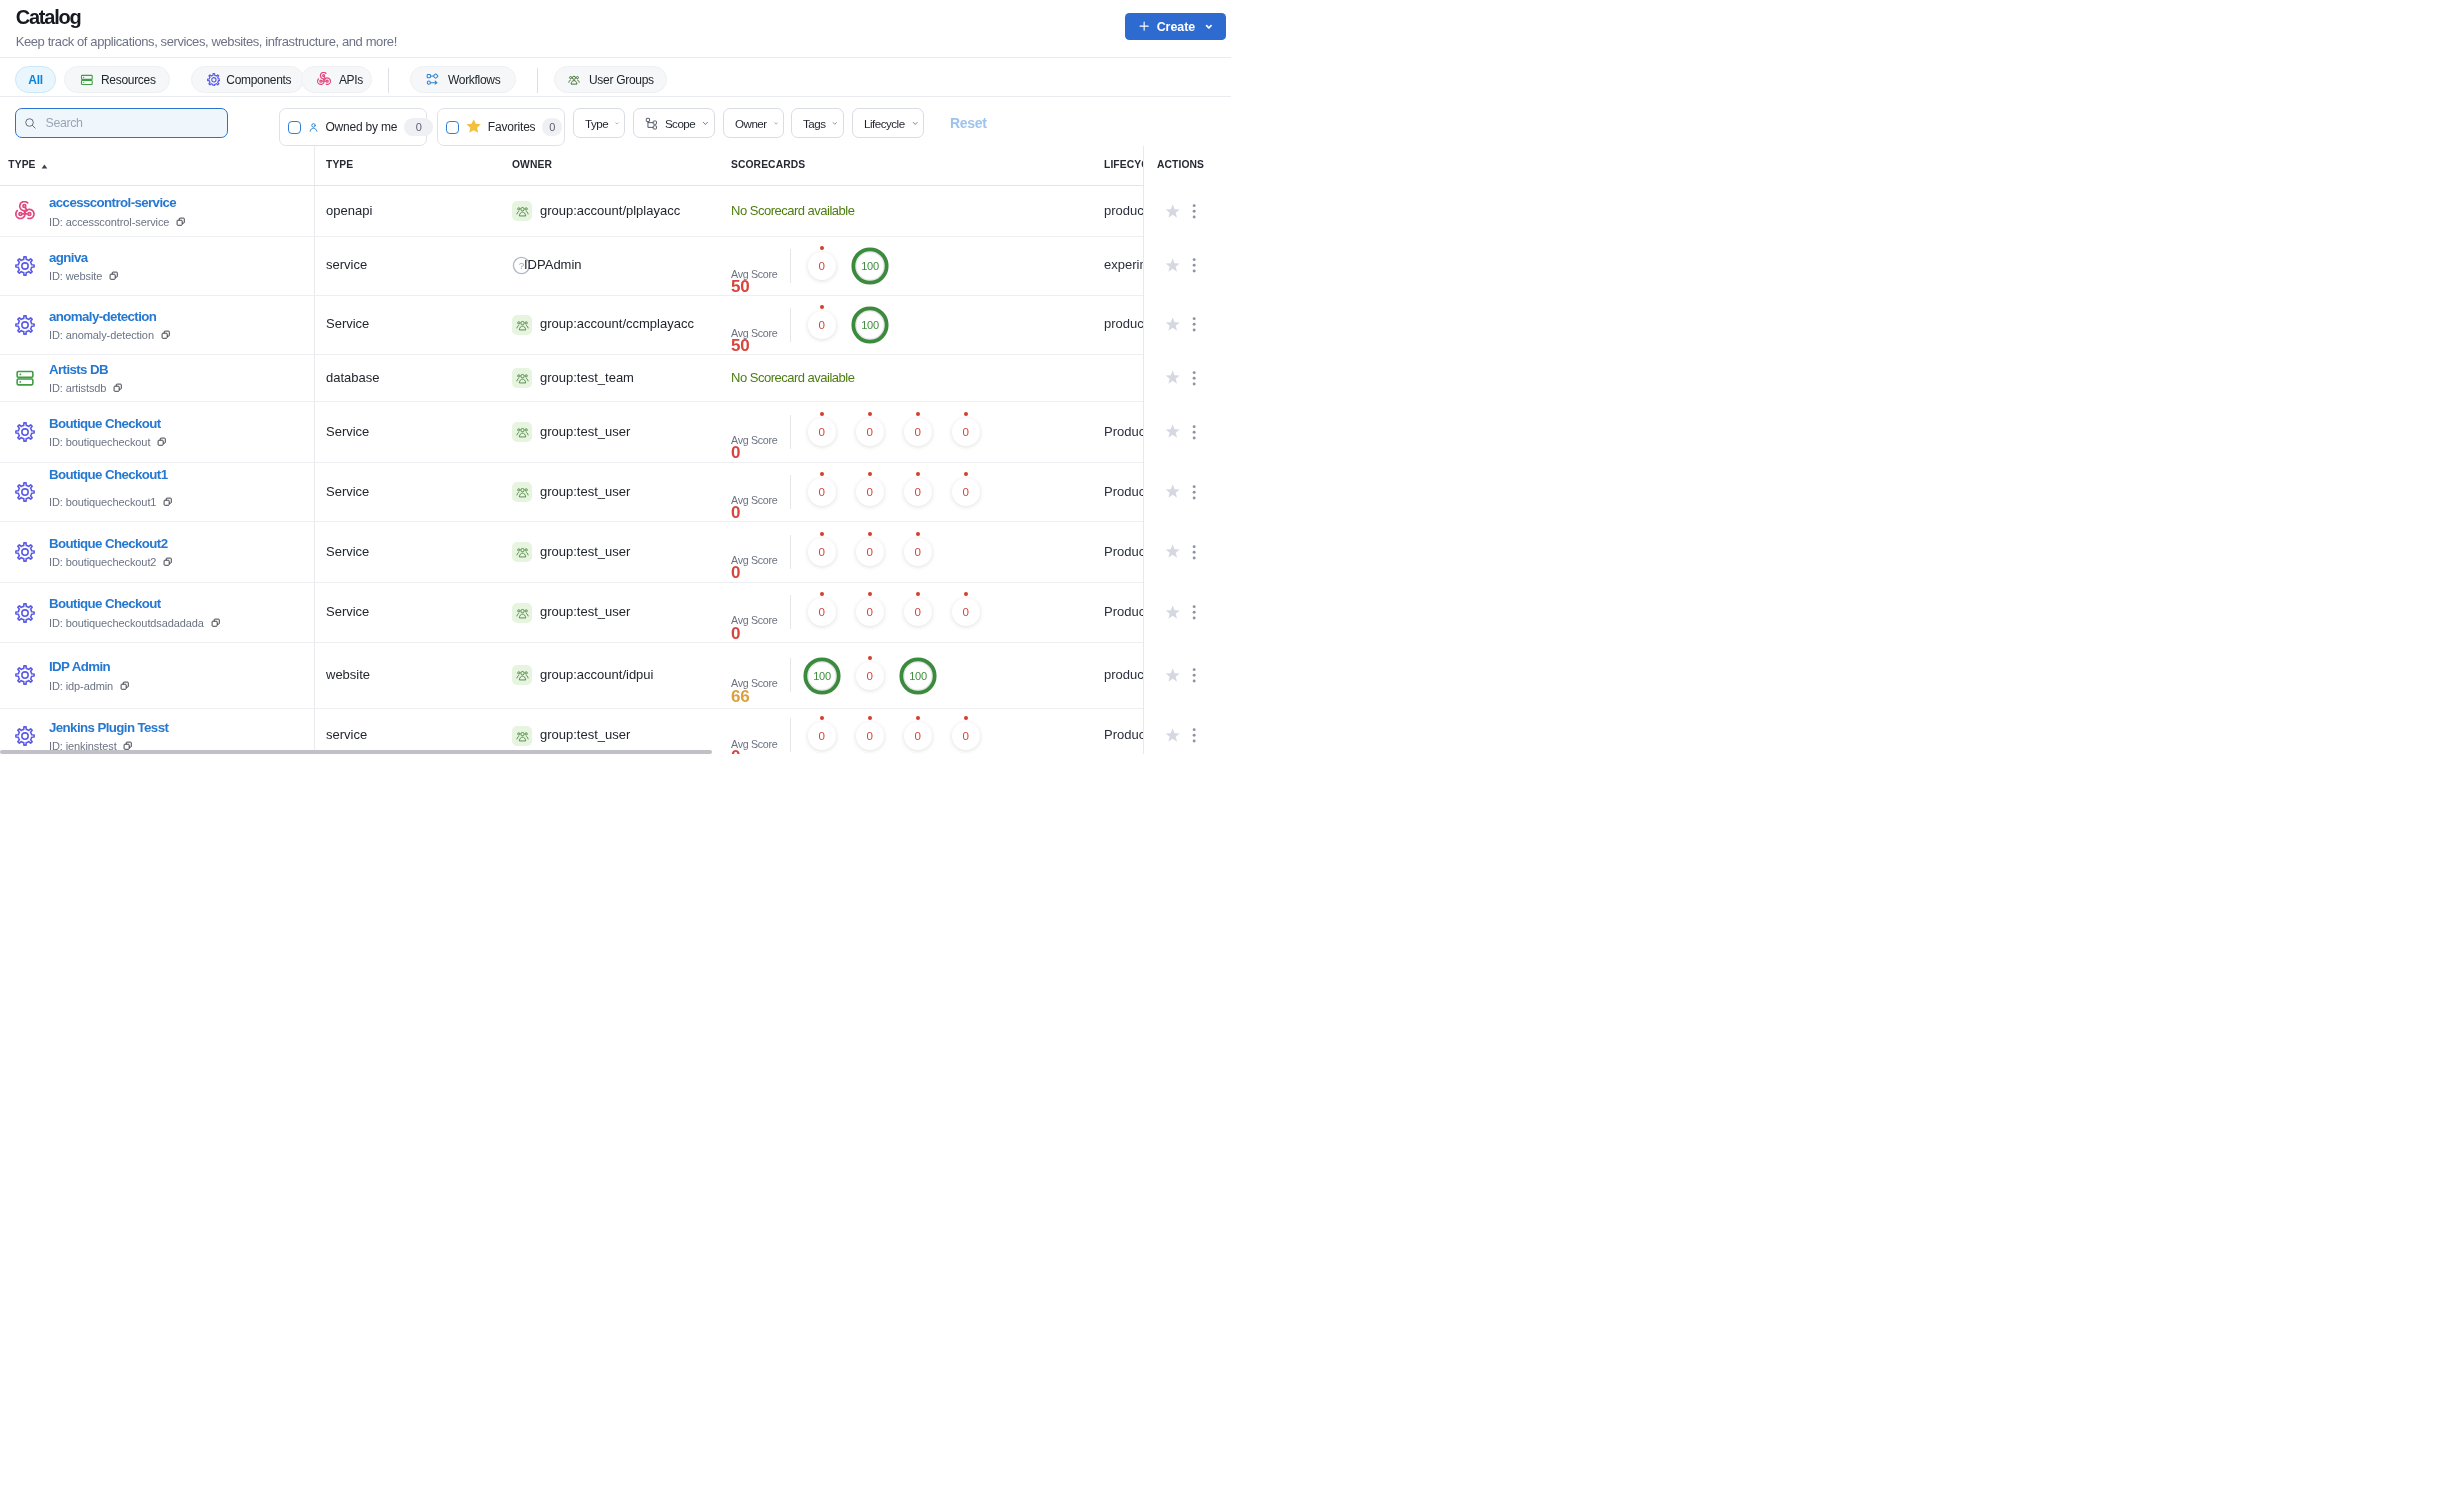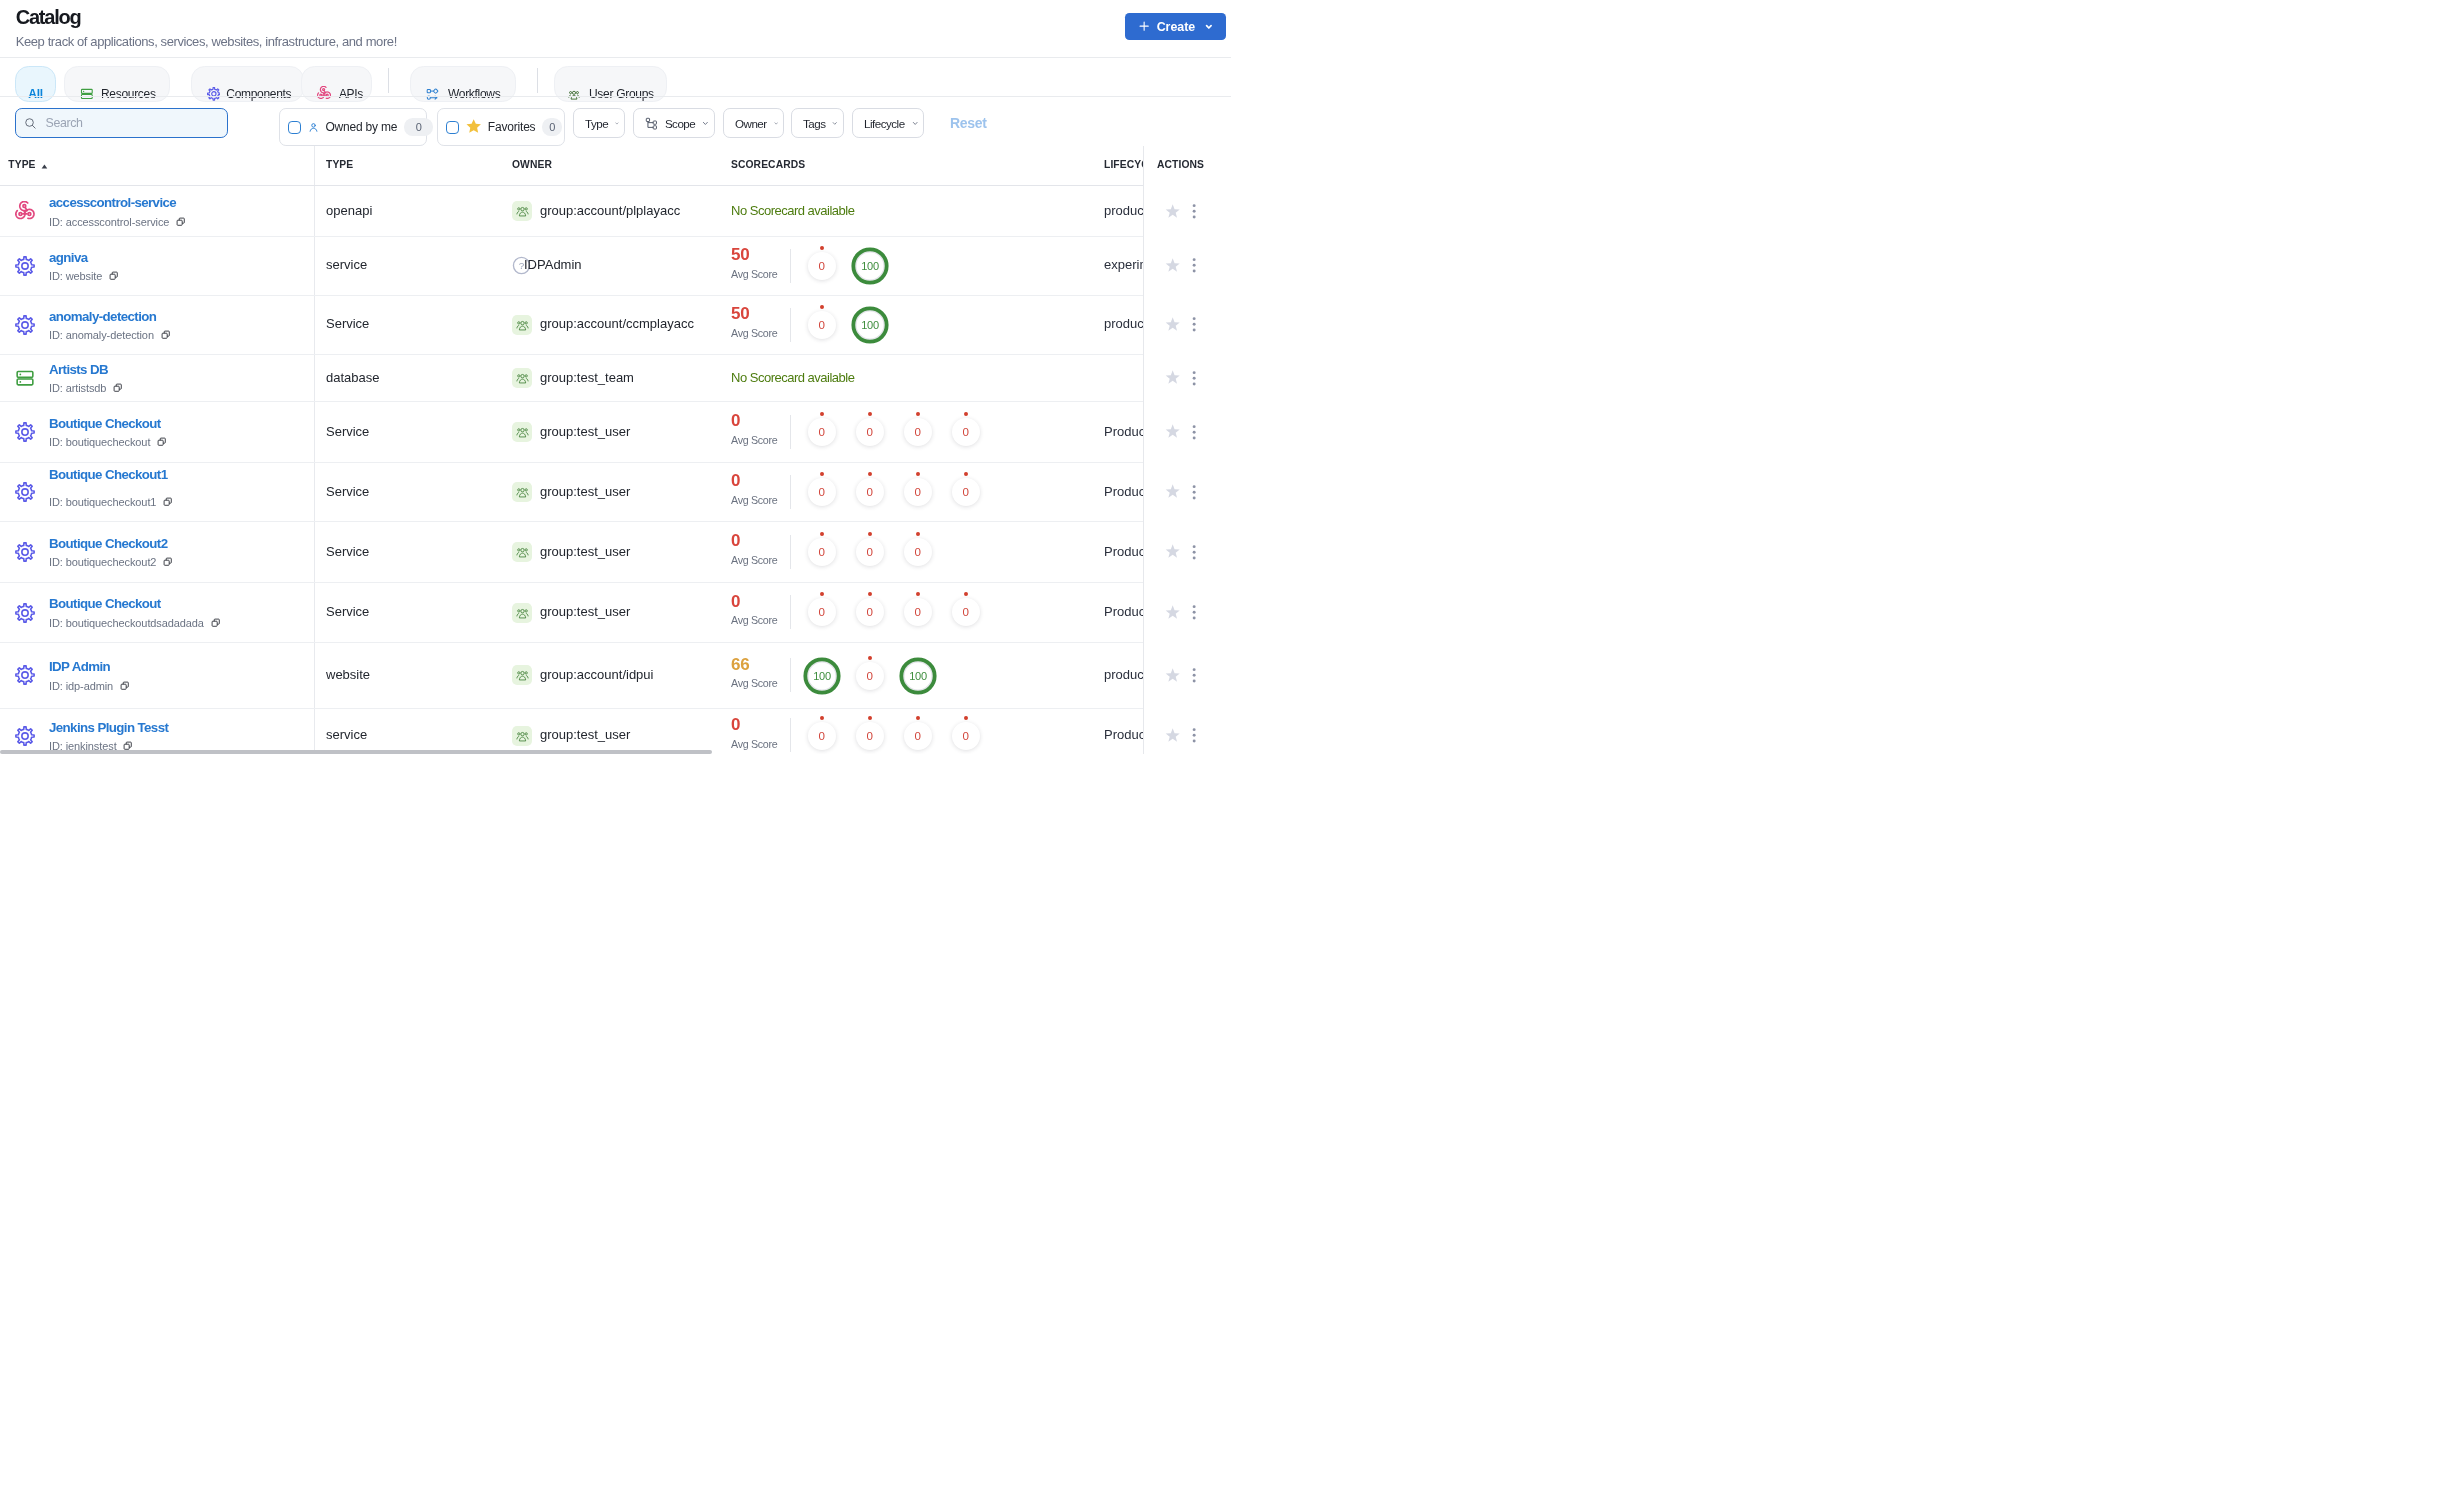--- a/index.html
+++ b/index.html
@@ -5,22 +5,22 @@
   font-family:"Liberation Sans", sans-serif; }
 #app { position:relative; width:1231px; height:754px; overflow:hidden; }
 .title { position:absolute; left:15.7px; top:5.6px; font-size:20px; font-weight:700;
   color:#16191f; letter-spacing:-1.2px; }
 .subtitle { position:absolute; left:15.7px; top:34px; font-size:13px; color:#6c7386;
   letter-spacing:-0.4px; }
 .createbtn { position:absolute; left:1125px; top:13px; width:101px; height:27px;
   background:#2e6bd0; border-radius:4.3px; display:flex; align-items:center; justify-content:center;
   gap:0; color:#fff; font-size:12.4px; font-weight:700; letter-spacing:0px; }
 .hl { position:absolute; left:0; width:1231px; height:0.9px; background:#e9ebee; }
-.pill { position:absolute; top:66px; height:36px; border-radius:13.7px; background:#f6f7f9;
-  border:0.9px solid #eef0f4; display:flex; align-items:flex-end;
+.pill { position:absolute; top:66px; height:27px; border-radius:13.7px; background:#f6f7f9;
+  border:0.9px solid #eef0f4; display:flex; align-items:center;
   font-size:12px; color:#22262e; letter-spacing:-0.3px; }
 .pill.pall { background:#e9f6fd; border-color:#cbe7f8; color:#0a84da; font-weight:700; }
 .pic { display:flex; align-items:center; flex:none; }
 .psep { position:absolute; top:68px; height:25px; width:0.9px; background:#dcdfe5; }
 .search { position:absolute; left:15.3px; top:108px; width:213px; height:30px;
   border:1.7px solid #2b72cc; border-radius:6.9px; background:#f0f7fc; display:flex;
   align-items:center; gap:8.6px; padding-left:7.7px; font-size:12.4px; color:#9ba4b4;
   letter-spacing:-0.4px; }
 .card { position:absolute; top:108px; height:38px; border:0.9px solid #dfe2e8; border-radius:6.9px;
   background:#fff; display:flex; align-items:center; gap:6.9px; padding:0 4.3px 0 7.7px;
@@ -45,21 +45,21 @@
   letter-spacing:-0.6px; line-height:13.7px; white-space:nowrap; }
 .rid { position:absolute; font-size:11px; color:#6b7383; letter-spacing:-0.1px;
   line-height:12px; display:flex; align-items:center; gap:6.9px; white-space:nowrap; }
 .cpy { display:flex; align-items:center; }
 .typ, .own { position:absolute; font-size:13px; color:#22262e; letter-spacing:0px;
   line-height:14.6px; white-space:nowrap; }
 .oav { position:absolute; width:20px; height:20px; border-radius:5.1px; background:#e7f4df;
   display:flex; align-items:center; justify-content:center; }
 .oqm { position:absolute; }
 .nosc { position:absolute; font-size:13px; color:#4d7c0f; letter-spacing:-0.5px; line-height:14.6px; }
-.avg { position:absolute; font-size:17px; font-weight:700; letter-spacing:-0.3px; line-height:17px; }
+.avg { position:absolute; font-size:17px; font-weight:700; letter-spacing:-0.3px; line-height:17px;margin-top:32px; }
 .avglbl { position:absolute; font-size:10.7px; color:#6b7280; letter-spacing:-0.3px; line-height:11px; }
 .scdiv { position:absolute; width:0.9px; height:34px; background:#e4e6ea; }
 .bz, .bh { position:absolute; width:38px; height:38px; }
 .bwhite { position:absolute; left:4.7px; top:4.7px; width:28px; height:28px; border-radius:50%;
   background:#fff; box-shadow:0 0.9px 4.3px rgba(31,36,49,0.15); display:flex; align-items:center;
   justify-content:center; }
 .bztxt { font-size:11.6px; color:#d2473d; }
 .bdot { position:absolute; left:17px; top:-1.3px; width:3.8px; height:3.8px; border-radius:50%;
   background:#d2402e; }
 .lif { position:absolute; font-size:13px; color:#2a2f3c; letter-spacing:0px; white-space:nowrap;

